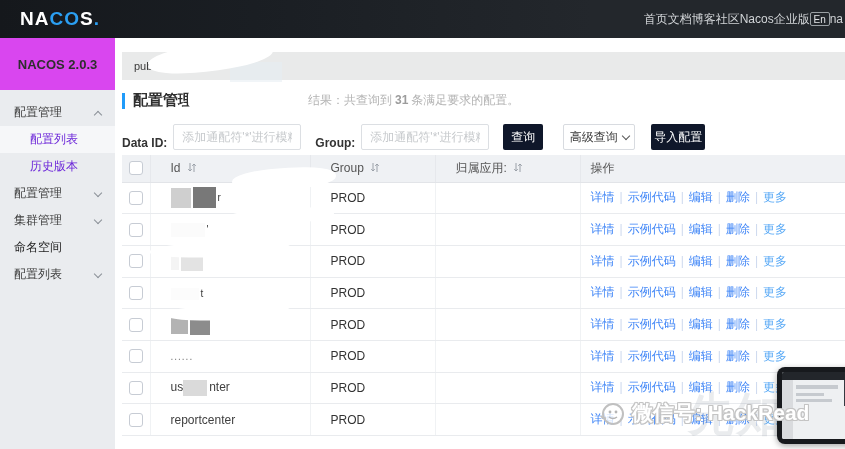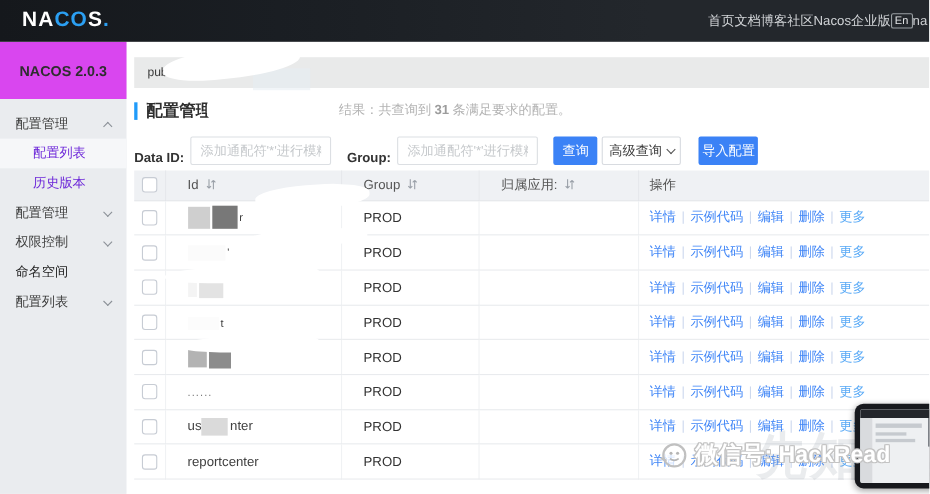--- a/index.html
+++ b/index.html
@@ -47,23 +47,23 @@
   .result .cnt { font-weight:bold; color:#9c9c9c; margin:0 3px; }
 
   .filters { margin-top:10px; height:28px; display:flex; align-items:flex-end; font-size:12px; }
   .flabel { font-weight:bold; color:#333; white-space:nowrap; }
   .flabel.g { margin-left:14px; }
   .finput { margin-left:6px; width:128px; height:26px; border:1px solid #dcdfe3; border-radius:2px;
     padding:0 8px; font-size:12px; color:#333; background:#fff; outline:none; }
   .finput::placeholder { color:#c6c9cc; }
   .btn { height:26px; border-radius:2px; font-size:12px; display:flex; align-items:center;
     justify-content:center; cursor:pointer; white-space:nowrap; }
-  .btn-primary { background:#3b82f6; color:#fff; border:none; }
+  .btn-primary { background:#0f172a; color:#fff; border:none; }
   .btn-search { width:40px; margin-left:14px; }
-  .btn-adv { width:72px; margin-left:4px; background:#fff; border:1px solid #d8dbe0; color:#3a3a3a; gap:5px; }
+  .btn-adv { width:72px; margin-left:20px; background:#fff; border:1px solid #d8dbe0; color:#3a3a3a; gap:5px; }
   .btn-adv .chev2 { width:6px; height:6px; border-right:1px solid #555; border-bottom:1px solid #555;
     transform:rotate(45deg); margin-top:-3px; }
   .btn-import { width:54px; margin-left:16px; }
 
   
   .cfg-table { margin-top:5px; width:723px; border-collapse:collapse; table-layout:fixed; font-size:12px; }
   .cfg-table th { height:27px; background:#eff1f4; font-weight:normal; color:#555; text-align:left;
     border-bottom:1px solid #e2e4e8; border-right:1px solid #e6e8ec; }
   .cfg-table th:last-child, .cfg-table td:last-child { border-right:none; }
   .cfg-table td { height:31.7px; border-bottom:1px solid #e9ebee; border-right:1px solid #f0f2f4; color:#333; }
@@ -117,21 +117,21 @@
     </nav>
   </header>
 
   <aside class="sidebar">
     <div class="side-version">NACOS 2.0.3</div>
     <ul class="side-menu">
       <li class="side-item"><span>配置管理</span><span class="chev up"></span></li>
       <li class="side-item sub selected"><span>配置列表</span></li>
       <li class="side-item sub"><span>历史版本</span></li>
       <li class="side-item"><span>配置管理</span><span class="chev down"></span></li>
-      <li class="side-item"><span>权限控制</span><span class="chev down"></span></li>
+      <li class="side-item"><span>集群管理</span><span class="chev down"></span></li>
       <li class="side-item ns"><span>命名空间</span></li>
       <li class="side-item"><span>配置列表</span><span class="chev down"></span></li>
     </ul>
   </aside>
 
   <main class="main">
 
     <div class="ns-bar">
       <span>public</span>
     </div>

